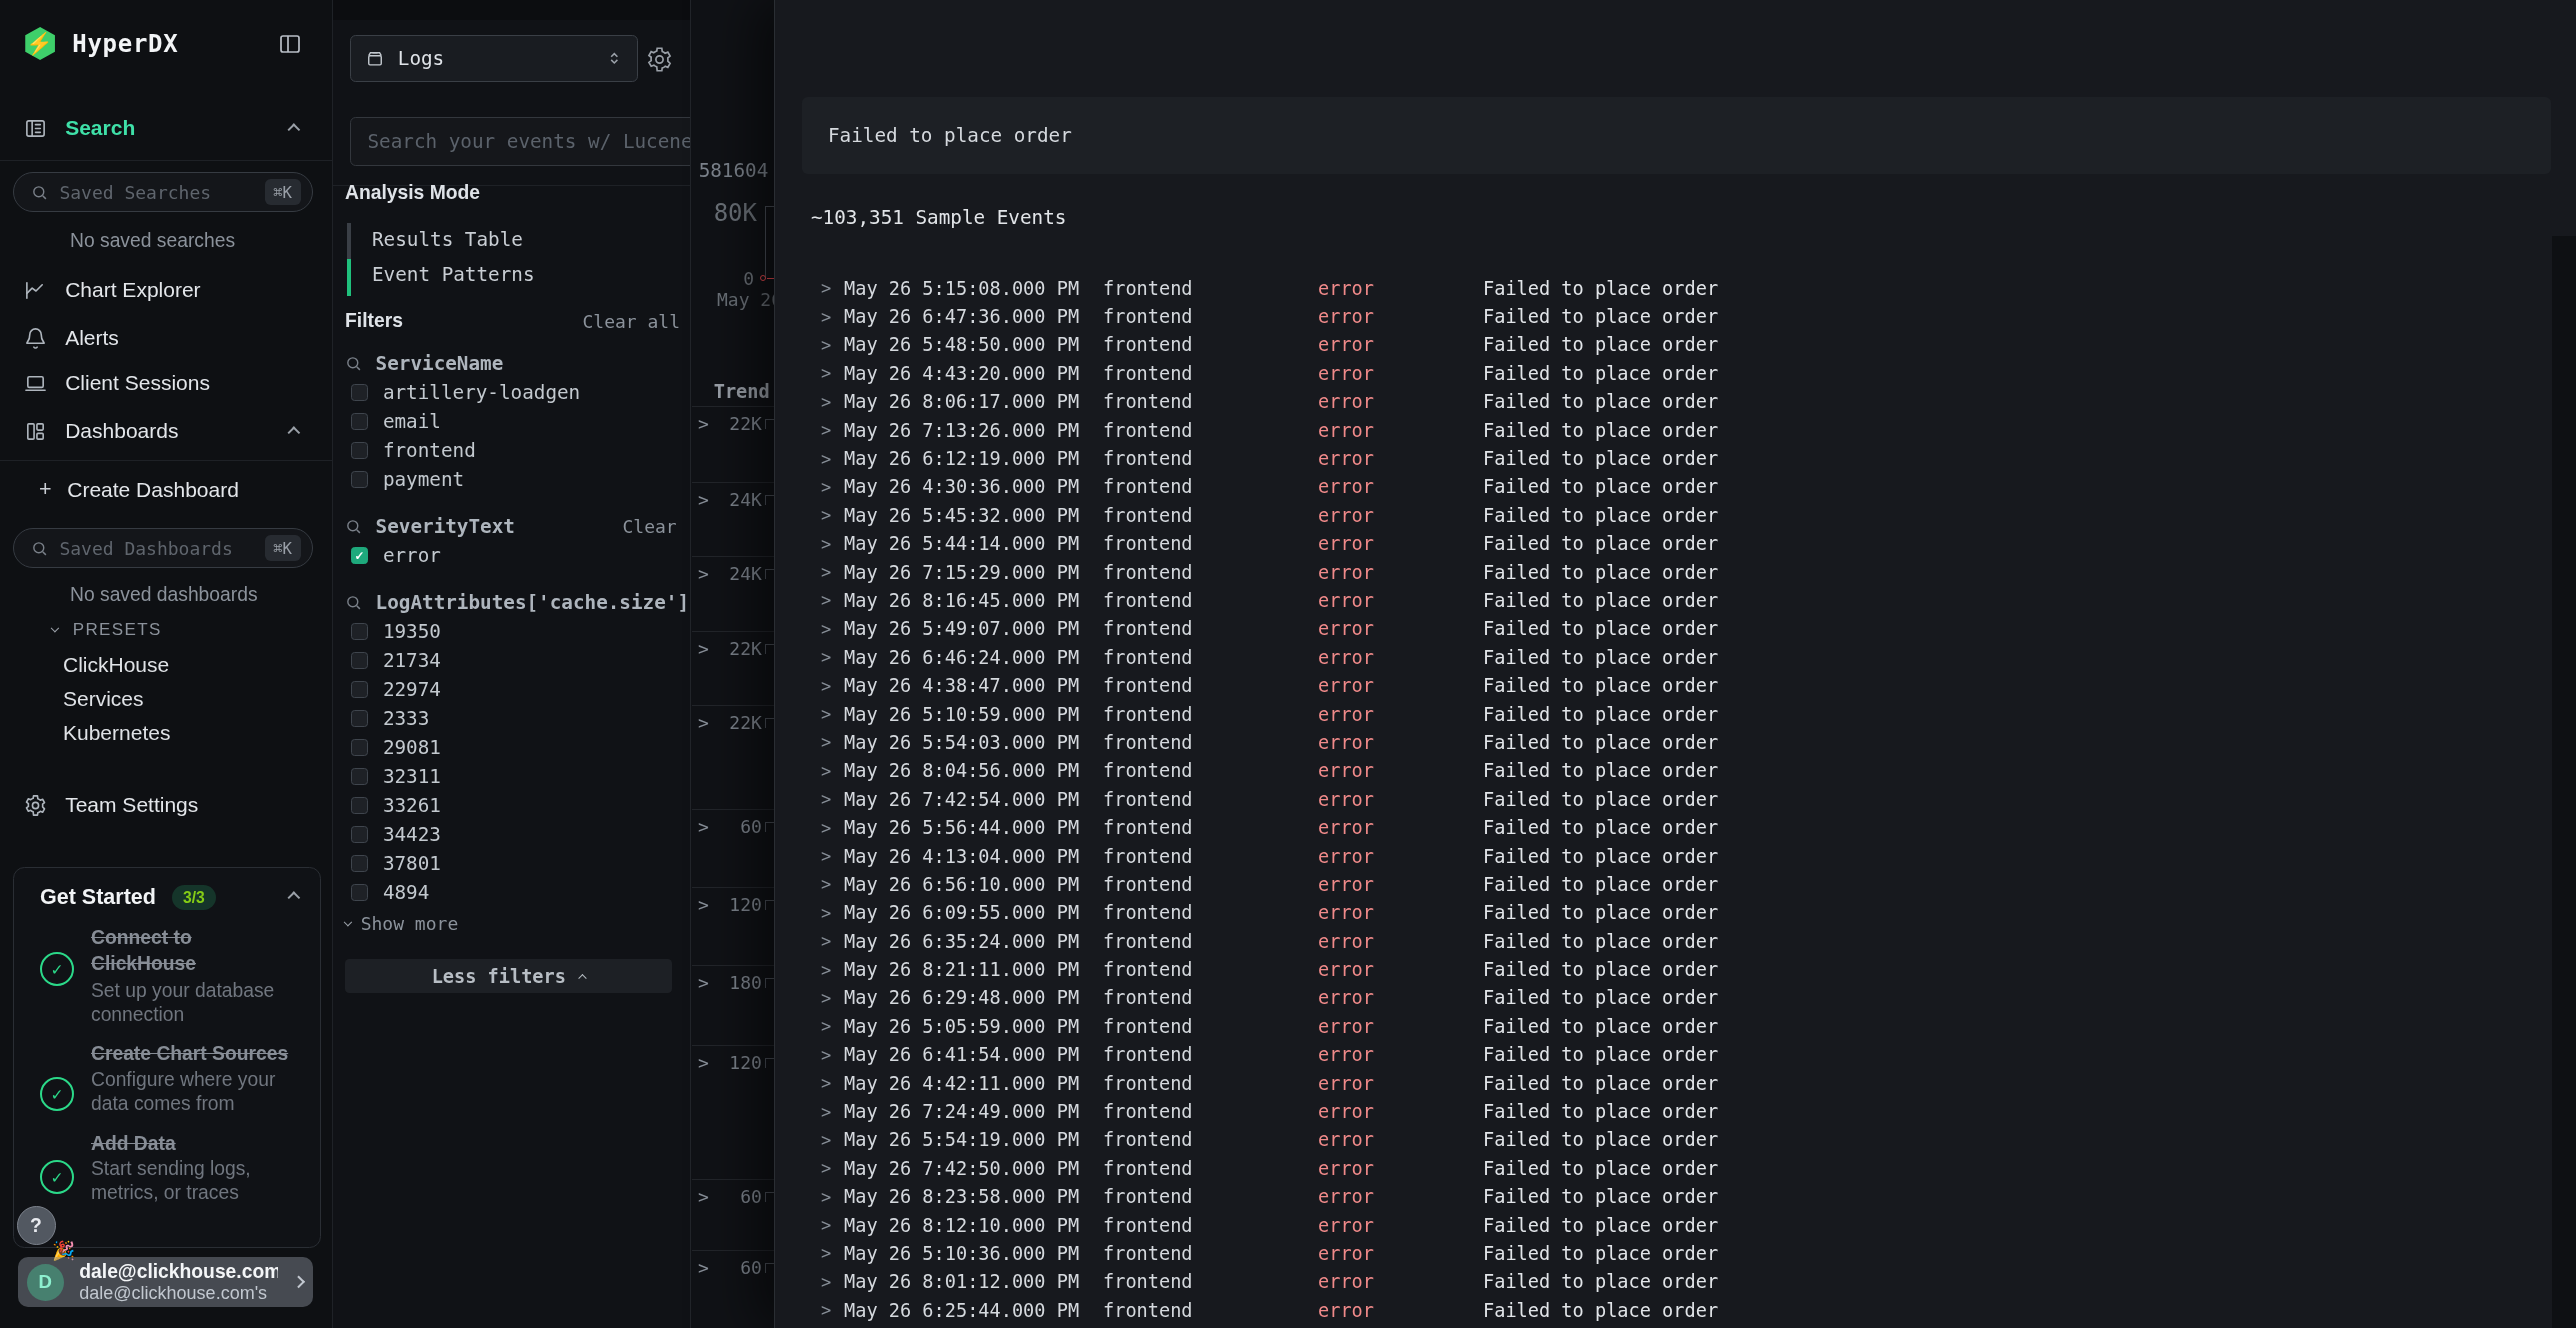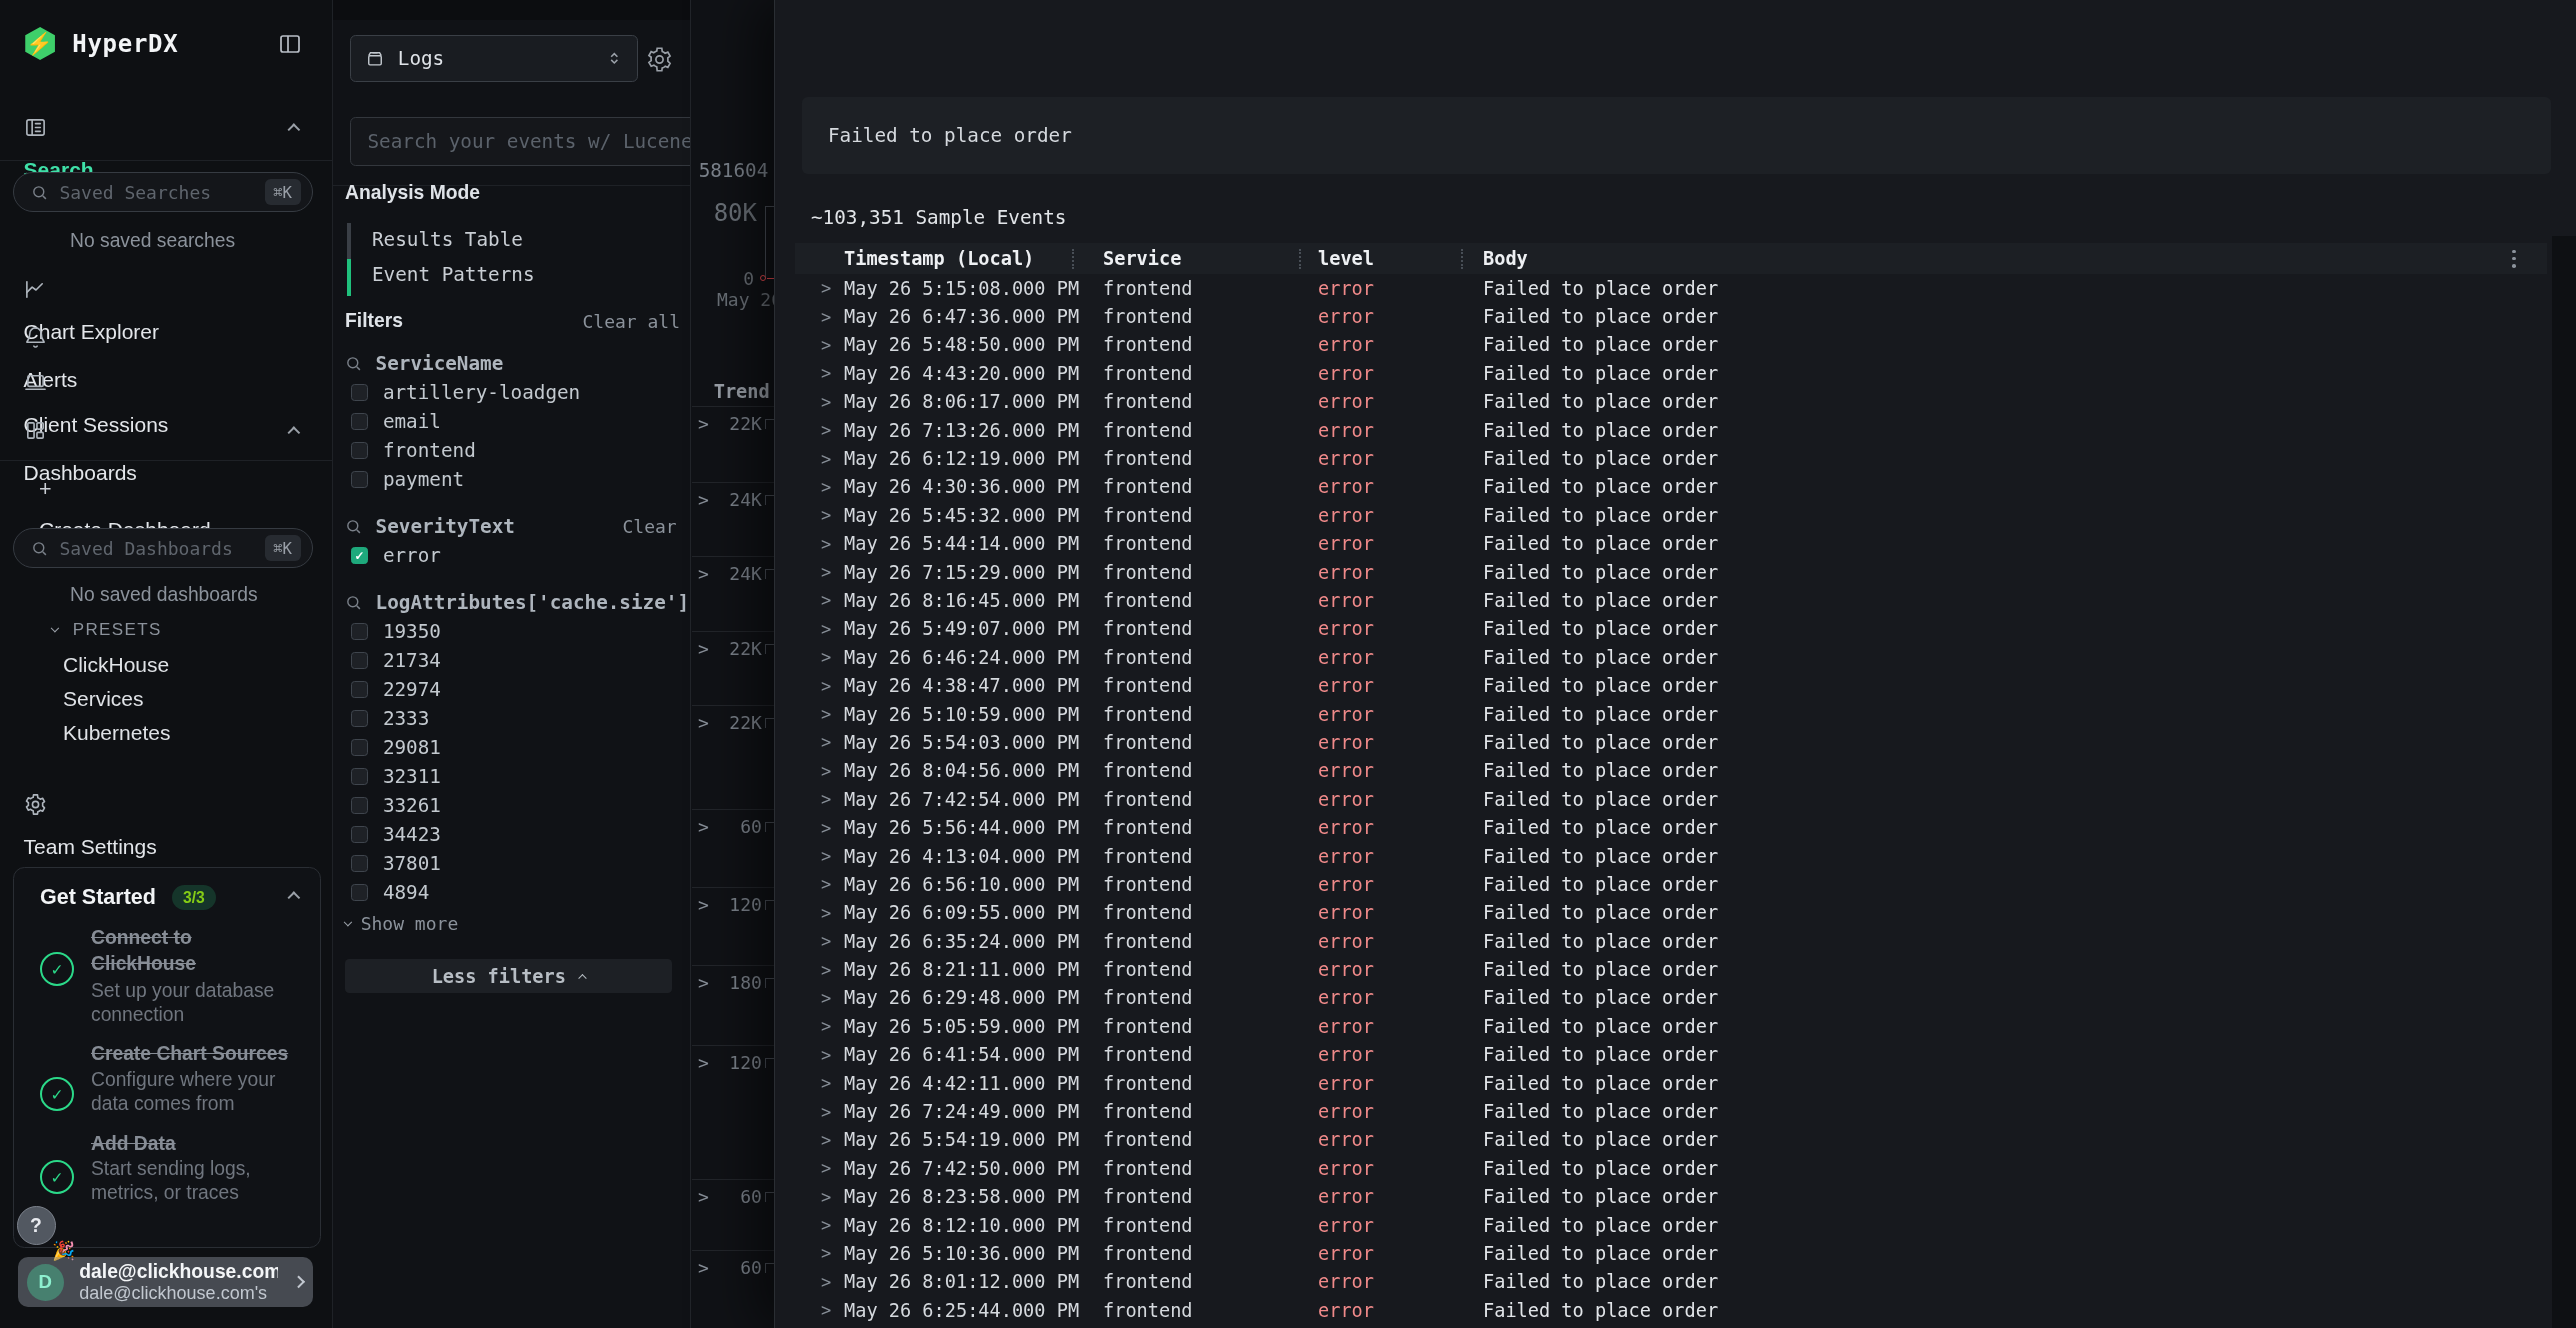--- a/index.html
+++ b/index.html
@@ -15,21 +15,21 @@
   .chev-sm { width:6.4px; height:6.4px; border-width:1.8px; }
 
   
   #sidebar { position:absolute; left:0; top:0; width:333px; height:1328px; background:#0e1013; border-right:0.7px solid #1f2227; }
   .side-divider { position:absolute; left:0; width:100%; height:0.7px; background:#1e2126; }
   #logo-row { position:absolute; left:23.6px; top:27px; display:flex; align-items:center; gap:15.7px; }
   #logo-hex { width:33px; height:33px; background:#3ecf6a; clip-path:polygon(50% 0,95% 25%,95% 75%,50% 100%,5% 75%,5% 25%); position:relative; }
   #logo-bolt { position:absolute; inset:0; display:flex; align-items:center; justify-content:center; color:#0e1013; font-size:21.5px; font-weight:bold; }
   #logo-text { font-size:24px; font-weight:bold; color:#f2f4f6; font-family:"DejaVu Sans Mono",monospace; letter-spacing:0.7px; }
   #collapse-btn { position:absolute; right:29px; top:31.5px; color:#b9bfc7; }
-  .nav-row { position:absolute; left:23.6px; display:flex; align-items:flex-start; gap:18.6px; font-size:21px; color:#e3e6ea;flex-direction:column; }
+  .nav-row { position:absolute; left:23.6px; display:flex; align-items:flex-end; gap:18.6px; font-size:21px; color:#e3e6ea; }
   .nav-icon { width:23px; height:23px; color:#aeb5bd; flex:0 0 auto; }
   .nav-icon svg { width:23px; height:23px; stroke:currentColor; fill:none; stroke-width:1.7; stroke-linecap:round; stroke-linejoin:round; }
   .pill { position:absolute; left:13px; width:300px; height:40px; border:0.7px solid #363b42; border-radius:715px; background:#14161a; display:flex; align-items:center; padding:0 11.4px 0 17px; gap:11.4px; }
   .pill input { flex:1; background:transparent; border:none; outline:none; color:#c3c9cf; font-size:18px; font-family:"DejaVu Sans Mono",monospace; min-width:0; }
   .pill input::placeholder { color:#5f656d; }
   .kbd-badge { background:#272b31; color:#9aa0a8; border-radius:5.7px; padding:3.6px 8.6px; font-size:15.7px; font-family:"DejaVu Sans Mono",monospace; }
   .muted-line { position:absolute; left:70px; font-size:19.3px; color:#8b929b; }
   .preset-item { position:absolute; left:63px; font-size:21px; color:#dfe2e6; }
   #get-started { position:absolute; left:13px; top:867px; width:308px; height:381px; border:0.7px solid #2a2e34; border-radius:11.4px; background:#101216; }
   #gs-header { position:absolute; left:26px; top:17px; right:21.5px; display:flex; align-items:center; gap:15.7px; }
@@ -445,35 +445,20 @@
         </div>
       </div>
   </section>
 
   <aside id="modal">
     <div id="pattern-box">
       <span id="pattern-text">Failed to place order</span>
     </div>
     <div id="sample-label">~103,351 Sample Events</div>
 
-    <div id="events-header" class="tgrid">
-      <span></span>
-      <span class="th">Timestamp (Local)</span>
-      <span class="th">Service</span>
-      <span class="th">level</span>
-      <span class="th">Body</span>
-      <span class="col-sep" style="left:277px;"></span>
-      <span class="col-sep" style="left:504px;"></span>
-      <span class="col-sep" style="left:666px;"></span>
-      <span id="kebab">
-          <span class="kdot"></span>
-          <span class="kdot"></span>
-          <span class="kdot"></span>
-        </span>
-    </div>
 
     <div id="event-rows">
         <div class="erow tgrid">
           <span class="e-chev">&gt;</span>
           <span class="e-ts">May 26 5:15:08.000 PM</span>
           <span class="e-svc">frontend</span>
           <span class="e-lvl">error</span>
           <span class="e-body">Failed to place order</span>
         </div>
         <div class="erow tgrid">

